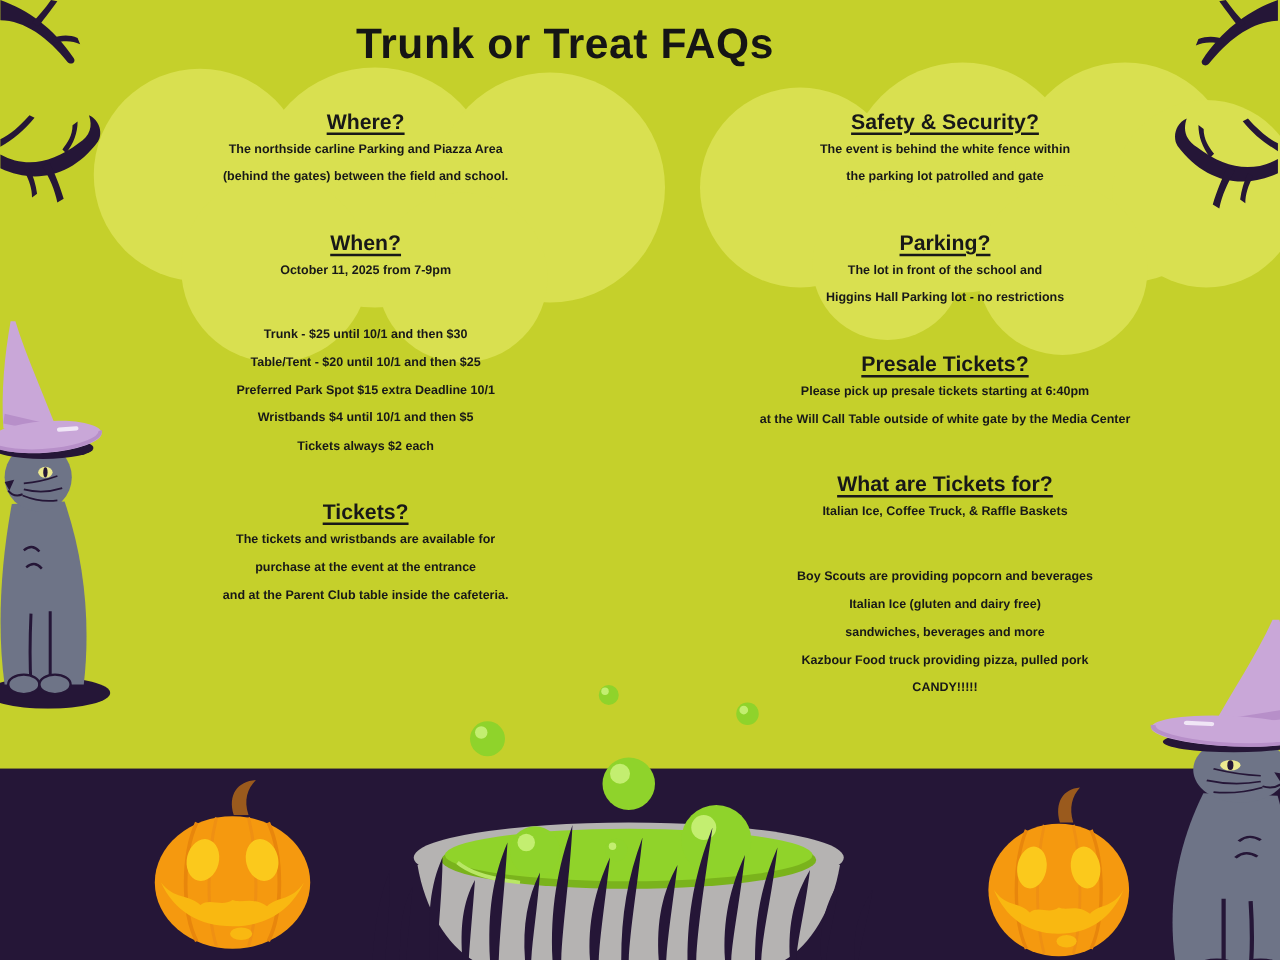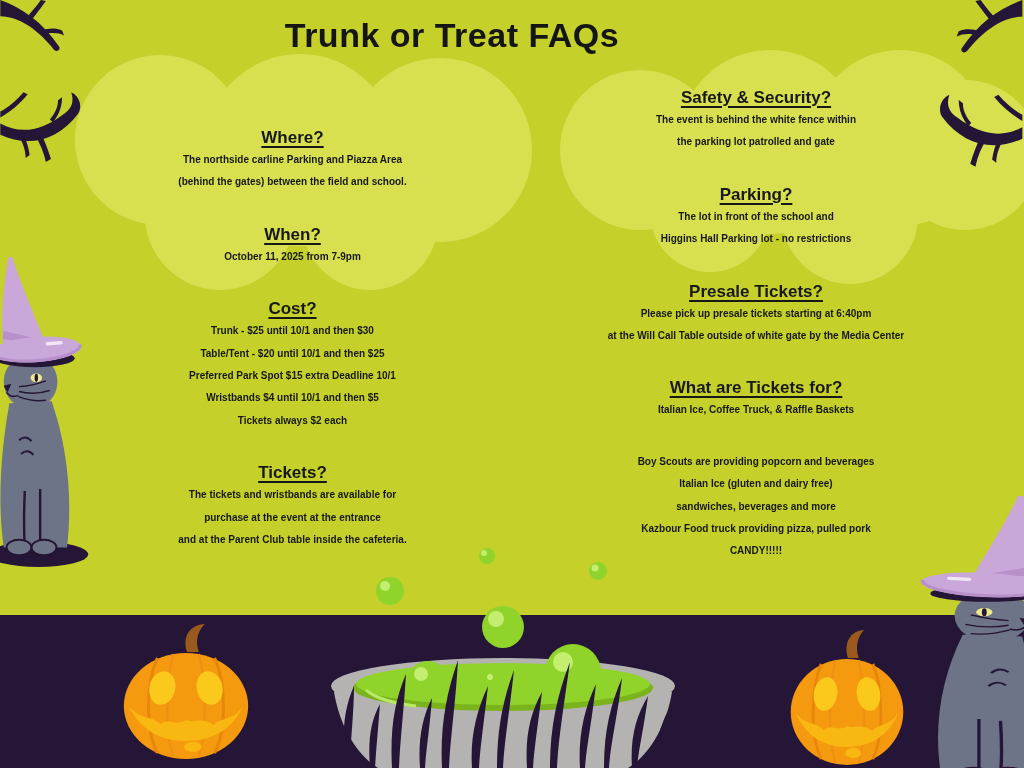--- a/index.html
+++ b/index.html
@@ -11,21 +11,21 @@
   }
   .green-bg{position:absolute;left:0;top:0;width:1024px;height:615px;background:#c5d02b;}
   .bottom-band{position:absolute;left:0;top:615px;width:1024px;height:153px;background:#251637;}
   .clouds{position:absolute;left:0;top:0;width:1024px;height:320px;}
   .deco{position:absolute;}
   .page-title{
     position:absolute;left:0;top:16px;width:904px;text-align:center;
     font-size:34px;font-weight:800;color:#151515;letter-spacing:.5px;z-index:6;
   }
   .faq-col{position:absolute;z-index:6;text-align:center;color:#181818;}
-  .faq-col-left{left:40px;top:86px;width:505px;margin-top:40px;}
+  .faq-col-left{left:40px;top:86px;width:505px;}
   .faq-col-right{left:500px;top:86px;width:512px;}
   .faq-section{margin-bottom:29px;}
   .faq-heading{
     font-size:17px;font-weight:800;line-height:23px;
     text-decoration:underline;text-decoration-thickness:2px;text-underline-offset:3px;
   }
   .faq-line{font-size:10px;font-weight:700;line-height:22.4px;white-space:nowrap;}
   svg{display:block;}
 </style>
 </head>
@@ -184,21 +184,20 @@
     <div class="faq-section">
       <div class="faq-heading">Where?</div>
       <div class="faq-line">The northside carline Parking and Piazza Area</div>
       <div class="faq-line">(behind the gates) between the field and school.</div>
     </div>
     <div class="faq-section">
       <div class="faq-heading">When?</div>
       <div class="faq-line">October 11, 2025 from 7-9pm</div>
     </div>
     <div class="faq-section">
-      <div class="faq-heading">Cost?</div>
       <div class="faq-line">Trunk - $25 until 10/1 and then $30</div>
       <div class="faq-line">Table/Tent - $20 until 10/1 and then $25</div>
       <div class="faq-line">Preferred Park Spot $15 extra Deadline 10/1</div>
       <div class="faq-line">Wristbands $4 until 10/1 and then $5</div>
       <div class="faq-line">Tickets always $2 each</div>
     </div>
     <div class="faq-section">
       <div class="faq-heading">Tickets?</div>
       <div class="faq-line">The tickets and wristbands are available for</div>
       <div class="faq-line">purchase at the event at the entrance</div>

